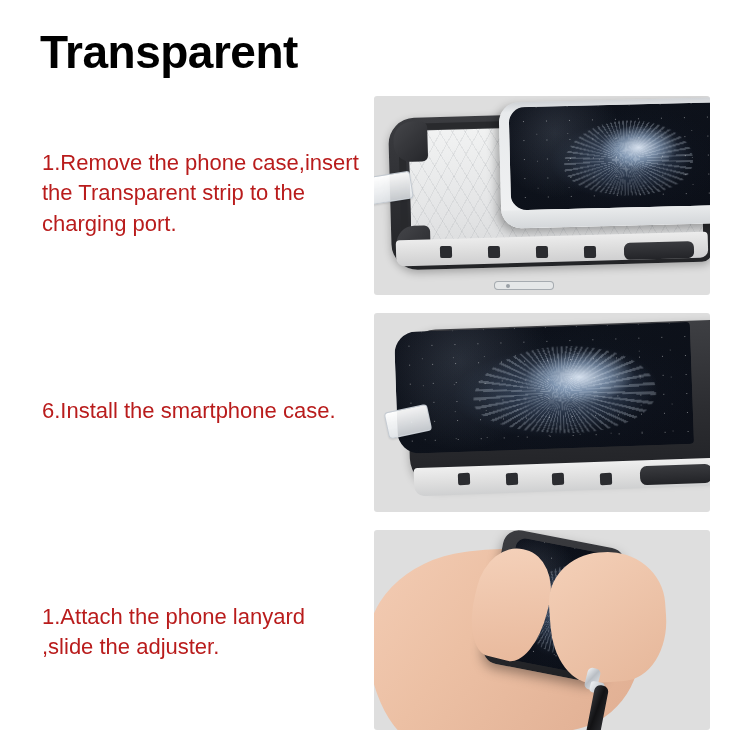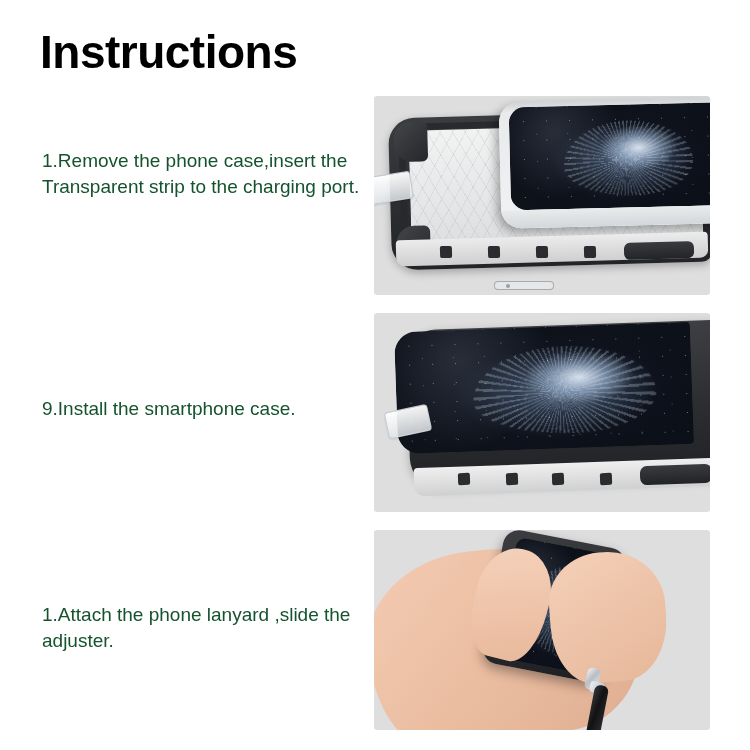--- a/index.html
+++ b/index.html
@@ -34,23 +34,23 @@
     line-height: 1.05;
     color: #000000;
     white-space: nowrap;
   }
 
   
   .step-text {
     position: absolute;
     left: 42px;
     width: 320px;
-    font-size: 19px;
+    font-size: 22px;
     line-height: 1.38;
-    color: #14532d;
+    color: #b91c1c;
     font-weight: normal;
   }
   .step-1 { top: 148px; }
   .step-2 { top: 396px; }
   .step-3 { top: 602px; }
 
   
   .panel {
     position: absolute;
     left: 374px;
@@ -339,25 +339,25 @@
     background: linear-gradient(110deg,#eef0f2,#b6bbc1);
     border-radius: 3px;
     transform: rotate(11deg);
   }
 </style>
 </head>
 <body>
 
 <div id="page">
 
-  <div class="page-title">Instructions</div>
+  <div class="page-title">Transparent</div>
 
   <div class="step-text step-1">1.Remove the phone case,insert the Transparent strip to the charging port.</div>
 
-  <div class="step-text step-2">9.Install the smartphone case.</div>
+  <div class="step-text step-2">6.Install the smartphone case.</div>
 
   <div class="step-text step-3">1.Attach the phone lanyard ,slide the adjuster.</div>
 
   <div class="panel panel-1">
     <div class="scene">
       <div class="p1-case">
         <div class="p1-case-inner"></div>
         <div class="p1-case-rim"></div>
         <div class="p1-bumper-tl"></div>
         <div class="p1-bumper-bl"></div>

